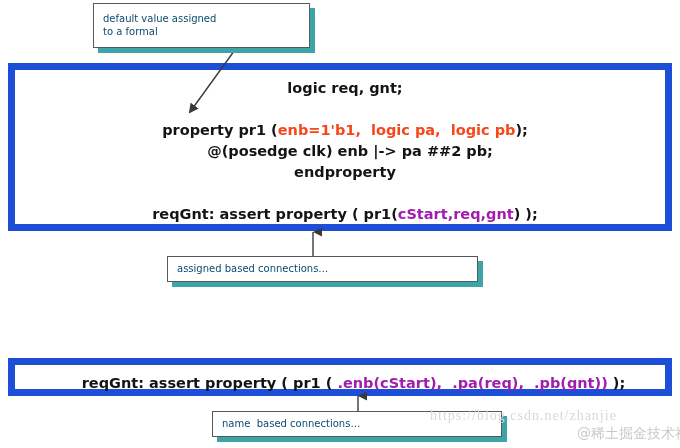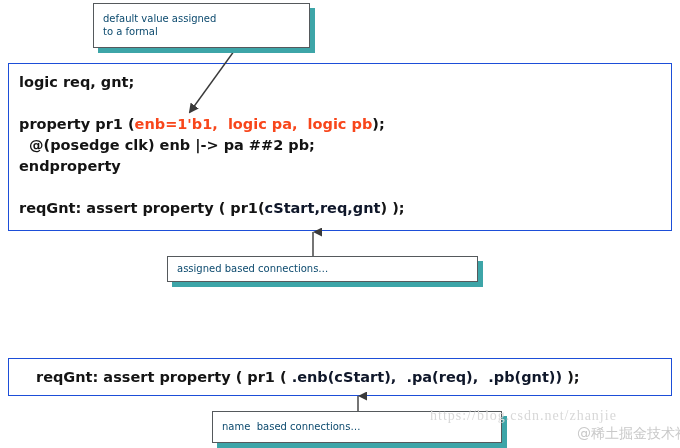--- a/index.html
+++ b/index.html
@@ -33,34 +33,35 @@
     color: #0c4a6e;
     line-height: 1.28;
     padding: 0 9px;
     white-space: pre;
   }
 
   
   .codebox {
     position: absolute;
     background: #ffffff;
-    border: 1px solid #1d4ed8;
+    border: 7px solid #1d4ed8;
     box-sizing: border-box;
     z-index: 4;
+    text-align: center;
   }
   .codeline {
     font-family: "DejaVu Sans", sans-serif;
     font-weight: bold;
     font-size: 14.5px;
     color: #141414;
     white-space: pre;
     line-height: 21px;
   }
   .code-orange { color: #f8461b; }
-  .code-green  { color: #0f172a; }
+  .code-green  { color: #a21caf; }
 
   
   .connectors {
     position: absolute;
     left: 0;
     top: 0;
     width: 680px;
     height: 448px;
     z-index: 5;
     pointer-events: none;
@@ -131,18 +132,18 @@
 <div class="callout" style="left:167px; top:256px; width:311px; height:26px;">
   <div class="ctext">assigned based connections…</div>
 </div>
 
 <div class="codebox" style="left:8px; top:358px; width:664px; height:38px;padding-left:17px;">
   <div style="padding:8px 0 0 10px;">
     <div class="codeline"><span>reqGnt: assert property ( pr1 ( </span><span class="code-green">.enb(cStart),  .pa(req),  .pb(gnt))</span><span> );</span></div>
   </div>
 </div>
 
-<div class="callout" style="left:212px; top:411px; width:290px; height:32px;">
+<div class="callout" style="left:212px; top:411px; width:290px; height:26px;">
   <div class="ctext">name  based connections…</div>
 </div>
 
 <div class="wm-url" style="left:430px; top:408px;">https://blog.csdn.net/zhanjie</div>
 <div class="wm-cn" style="left:536px; top:425px;">@稀土掘金技术社区</div>
 
 </body></html>

